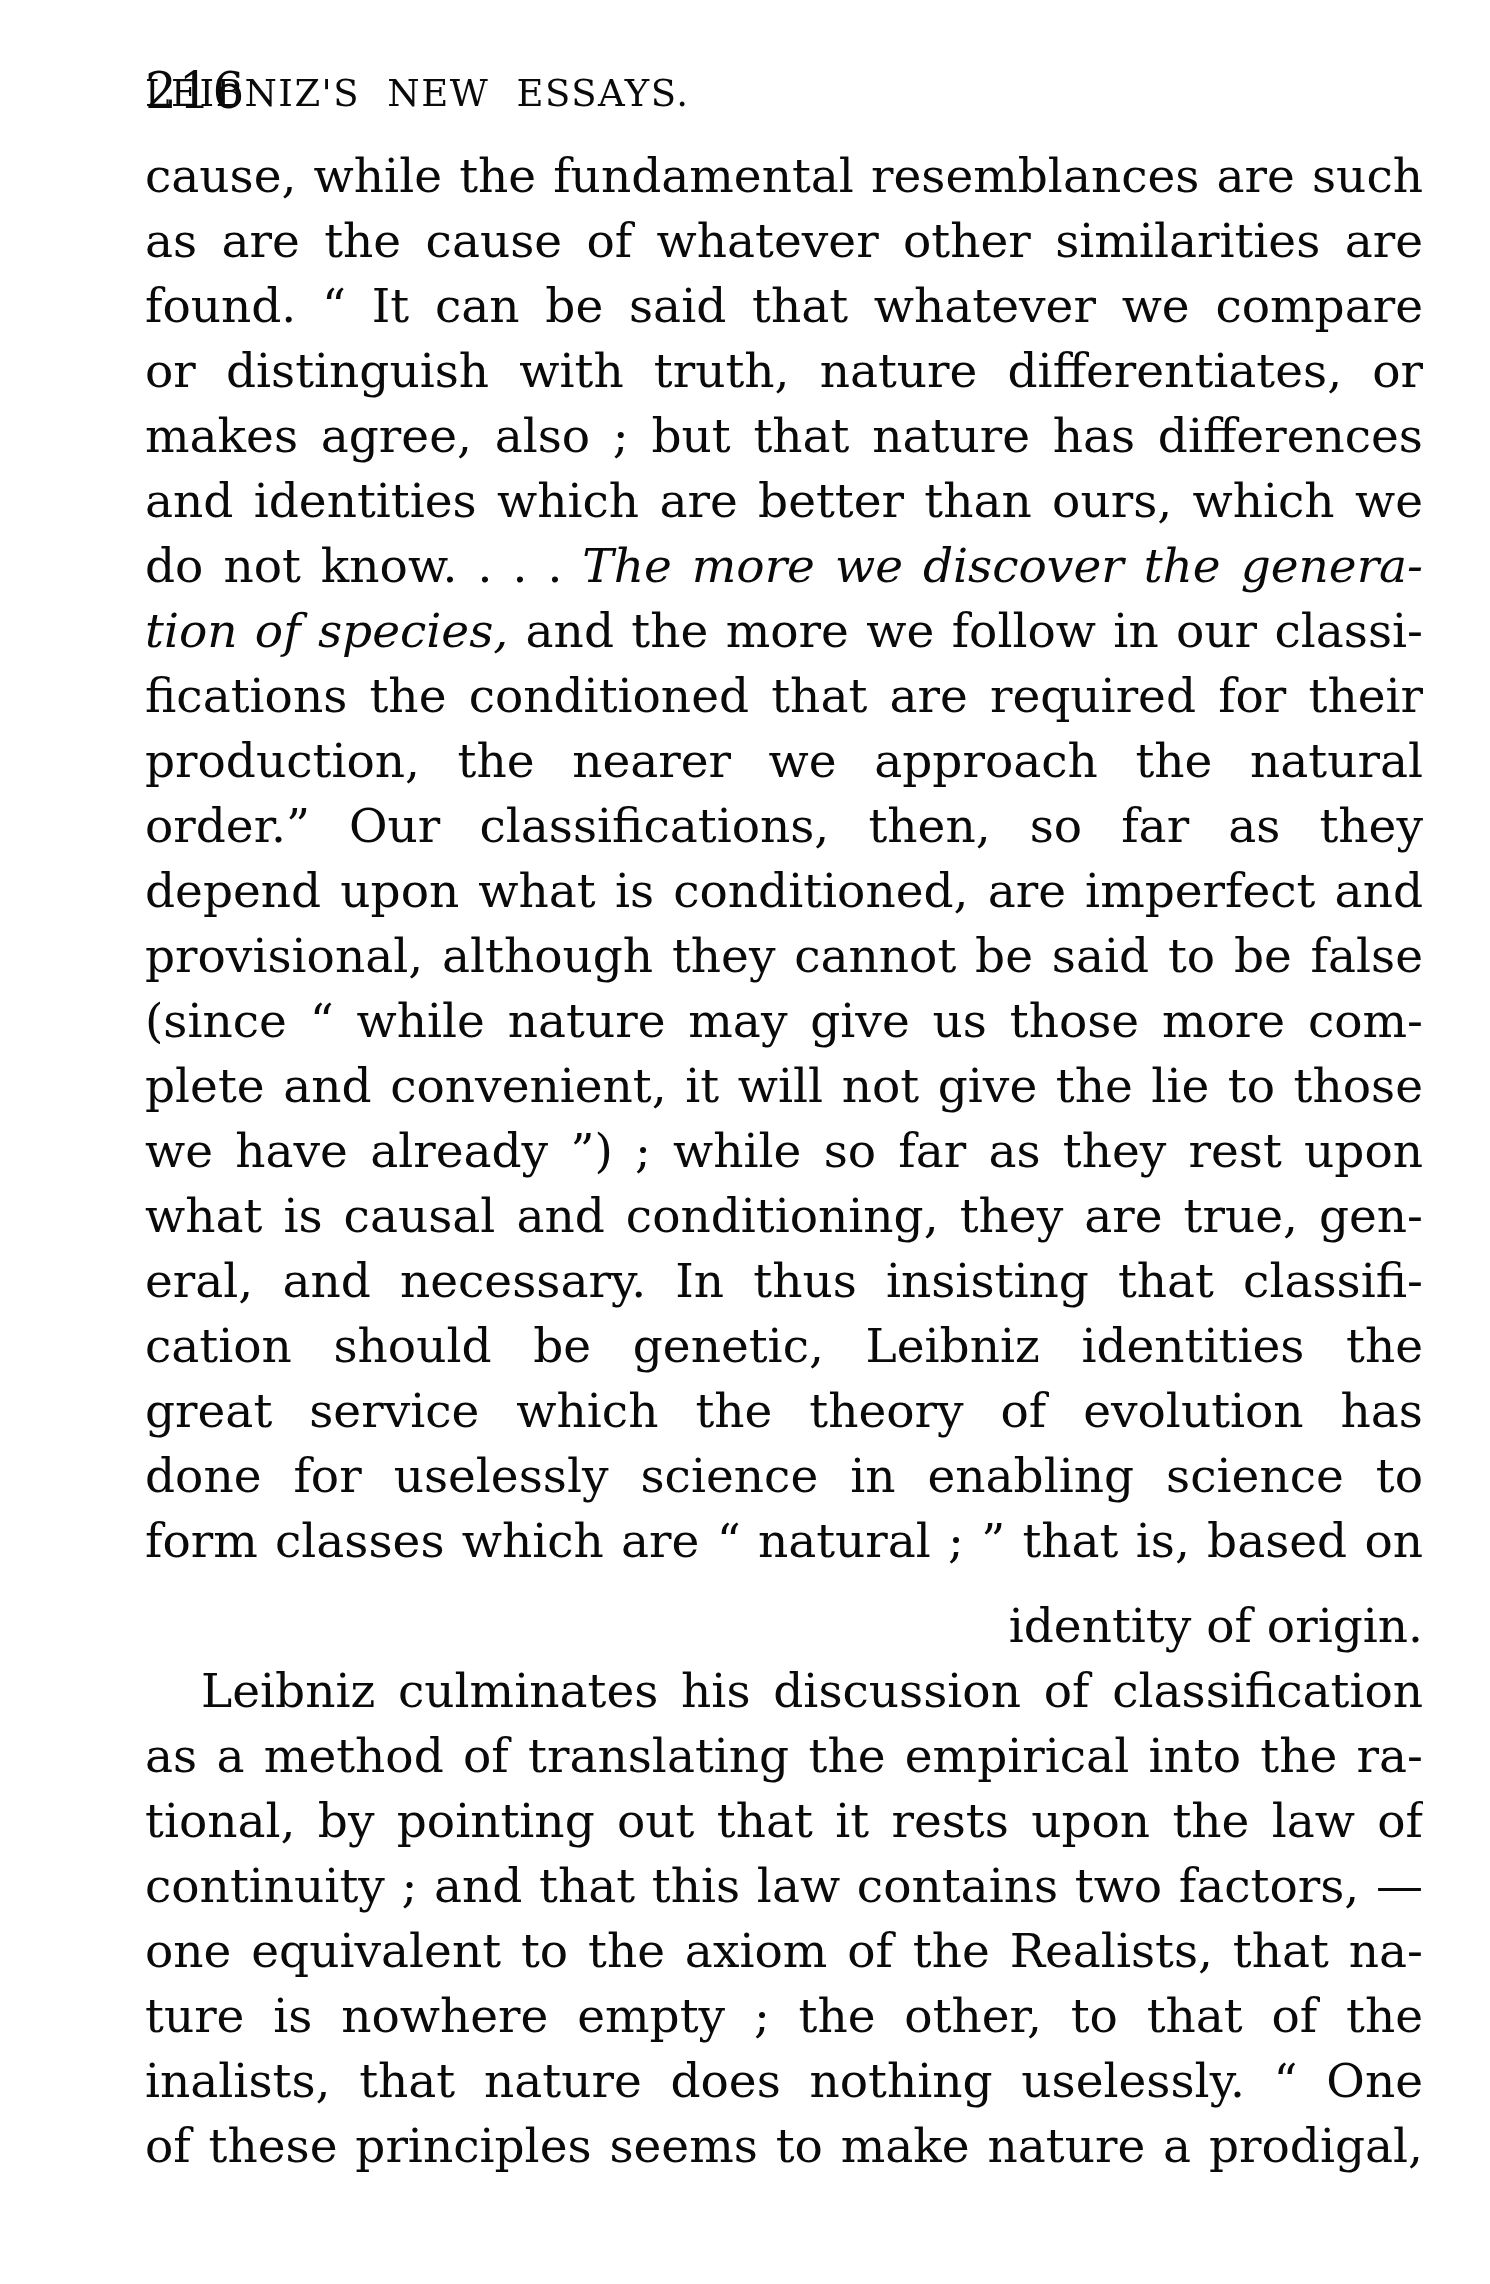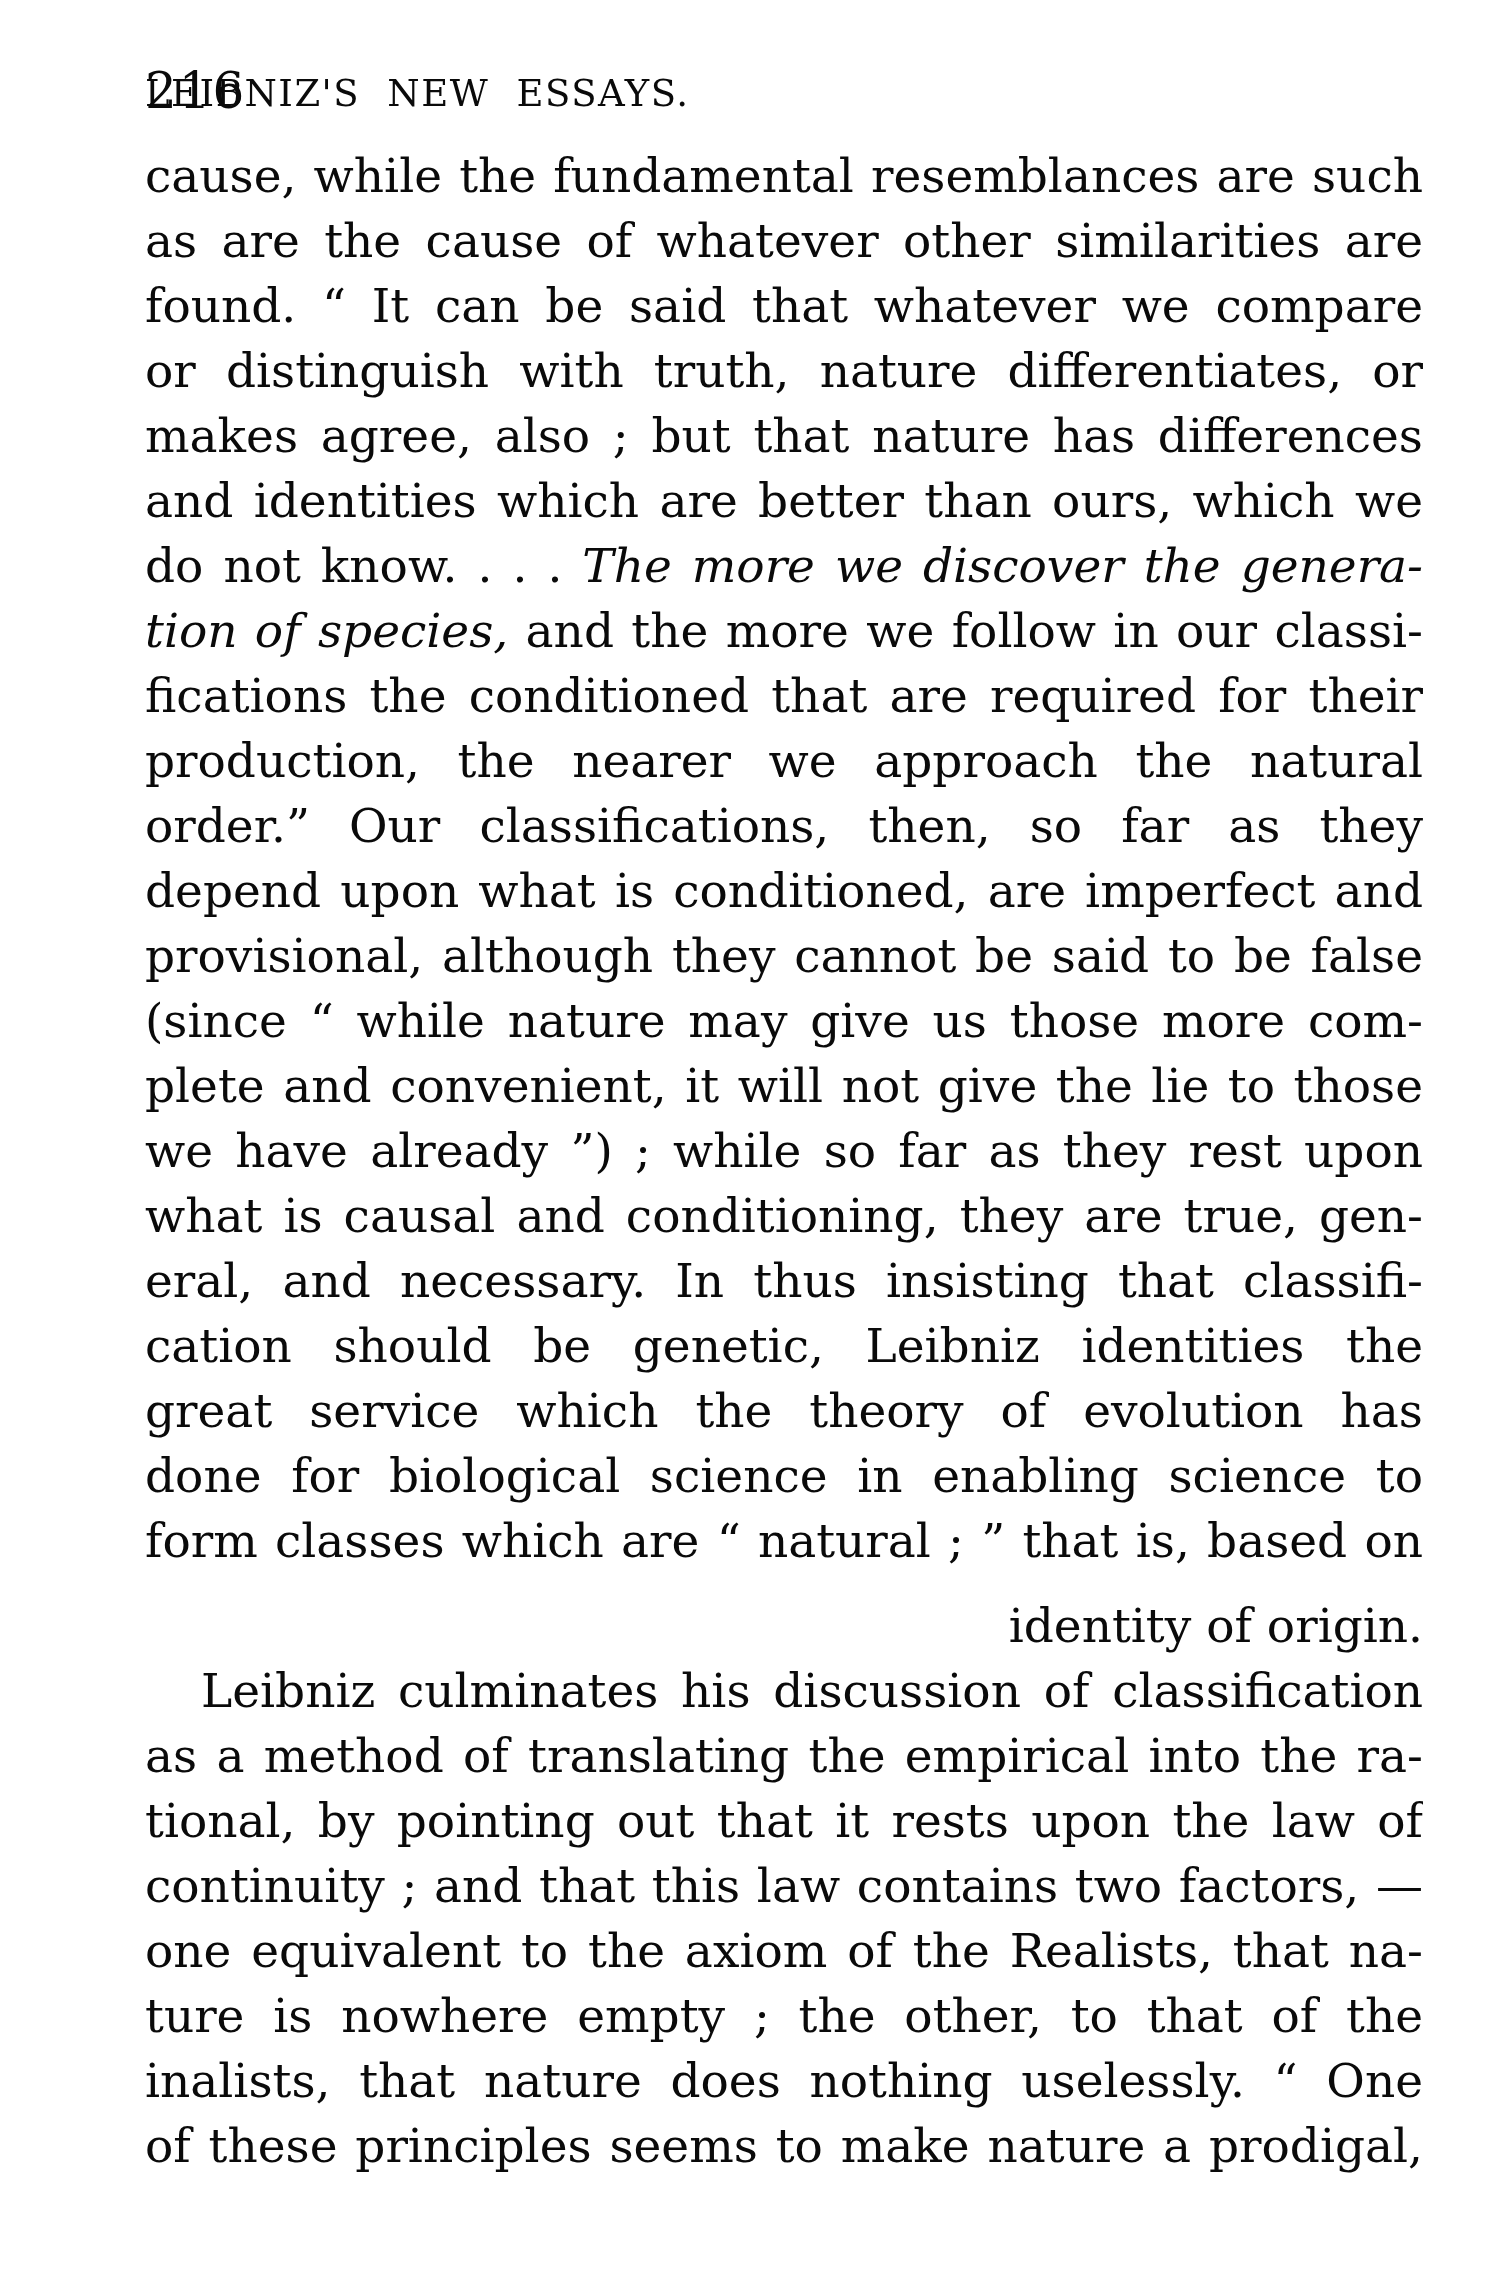--- a/index.html
+++ b/index.html
@@ -105,21 +105,21 @@
         <div class="line just"><span class="rm">order.” Our classifications, then, so far as they</span></div>
         <div class="line just"><span class="rm">depend upon what is conditioned, are imperfect and</span></div>
         <div class="line just"><span class="rm">provisional, although they cannot be said to be false</span></div>
         <div class="line just"><span class="rm">(since “ while nature may give us those more com-</span></div>
         <div class="line just"><span class="rm">plete and convenient, it will not give the lie to those</span></div>
         <div class="line just"><span class="rm">we have already ”) ; while so far as they rest upon</span></div>
         <div class="line just"><span class="rm">what is causal and conditioning, they are true, gen-</span></div>
         <div class="line just"><span class="rm">eral, and necessary. In thus insisting that classifi-</span></div>
         <div class="line just"><span class="rm">cation should be genetic, Leibniz identities the</span></div>
         <div class="line just"><span class="rm">great service which the theory of evolution has</span></div>
-        <div class="line just"><span class="rm">done for biological science in enabling science to</span></div>
+        <div class="line just"><span class="rm">done for uselessly science in enabling science to</span></div>
         <div class="line just"><span class="rm">form classes which are “ natural ; ” that is, based on</span></div>
         <div class="line noj"><span class="rm">identity of origin.</span></div>
       </div>
       <div class="paragraph">
         <div class="line just indent"><span class="rm">Leibniz culminates his discussion of classification</span></div>
         <div class="line just"><span class="rm">as a method of translating the empirical into the ra-</span></div>
         <div class="line just"><span class="rm">tional, by pointing out that it rests upon the law of</span></div>
         <div class="line just"><span class="rm">continuity ; and that this law contains two factors, —</span></div>
         <div class="line just"><span class="rm">one equivalent to the axiom of the Realists, that na-</span></div>
         <div class="line just"><span class="rm">ture is nowhere empty ; the other, to that of the Nom-</span></div>

